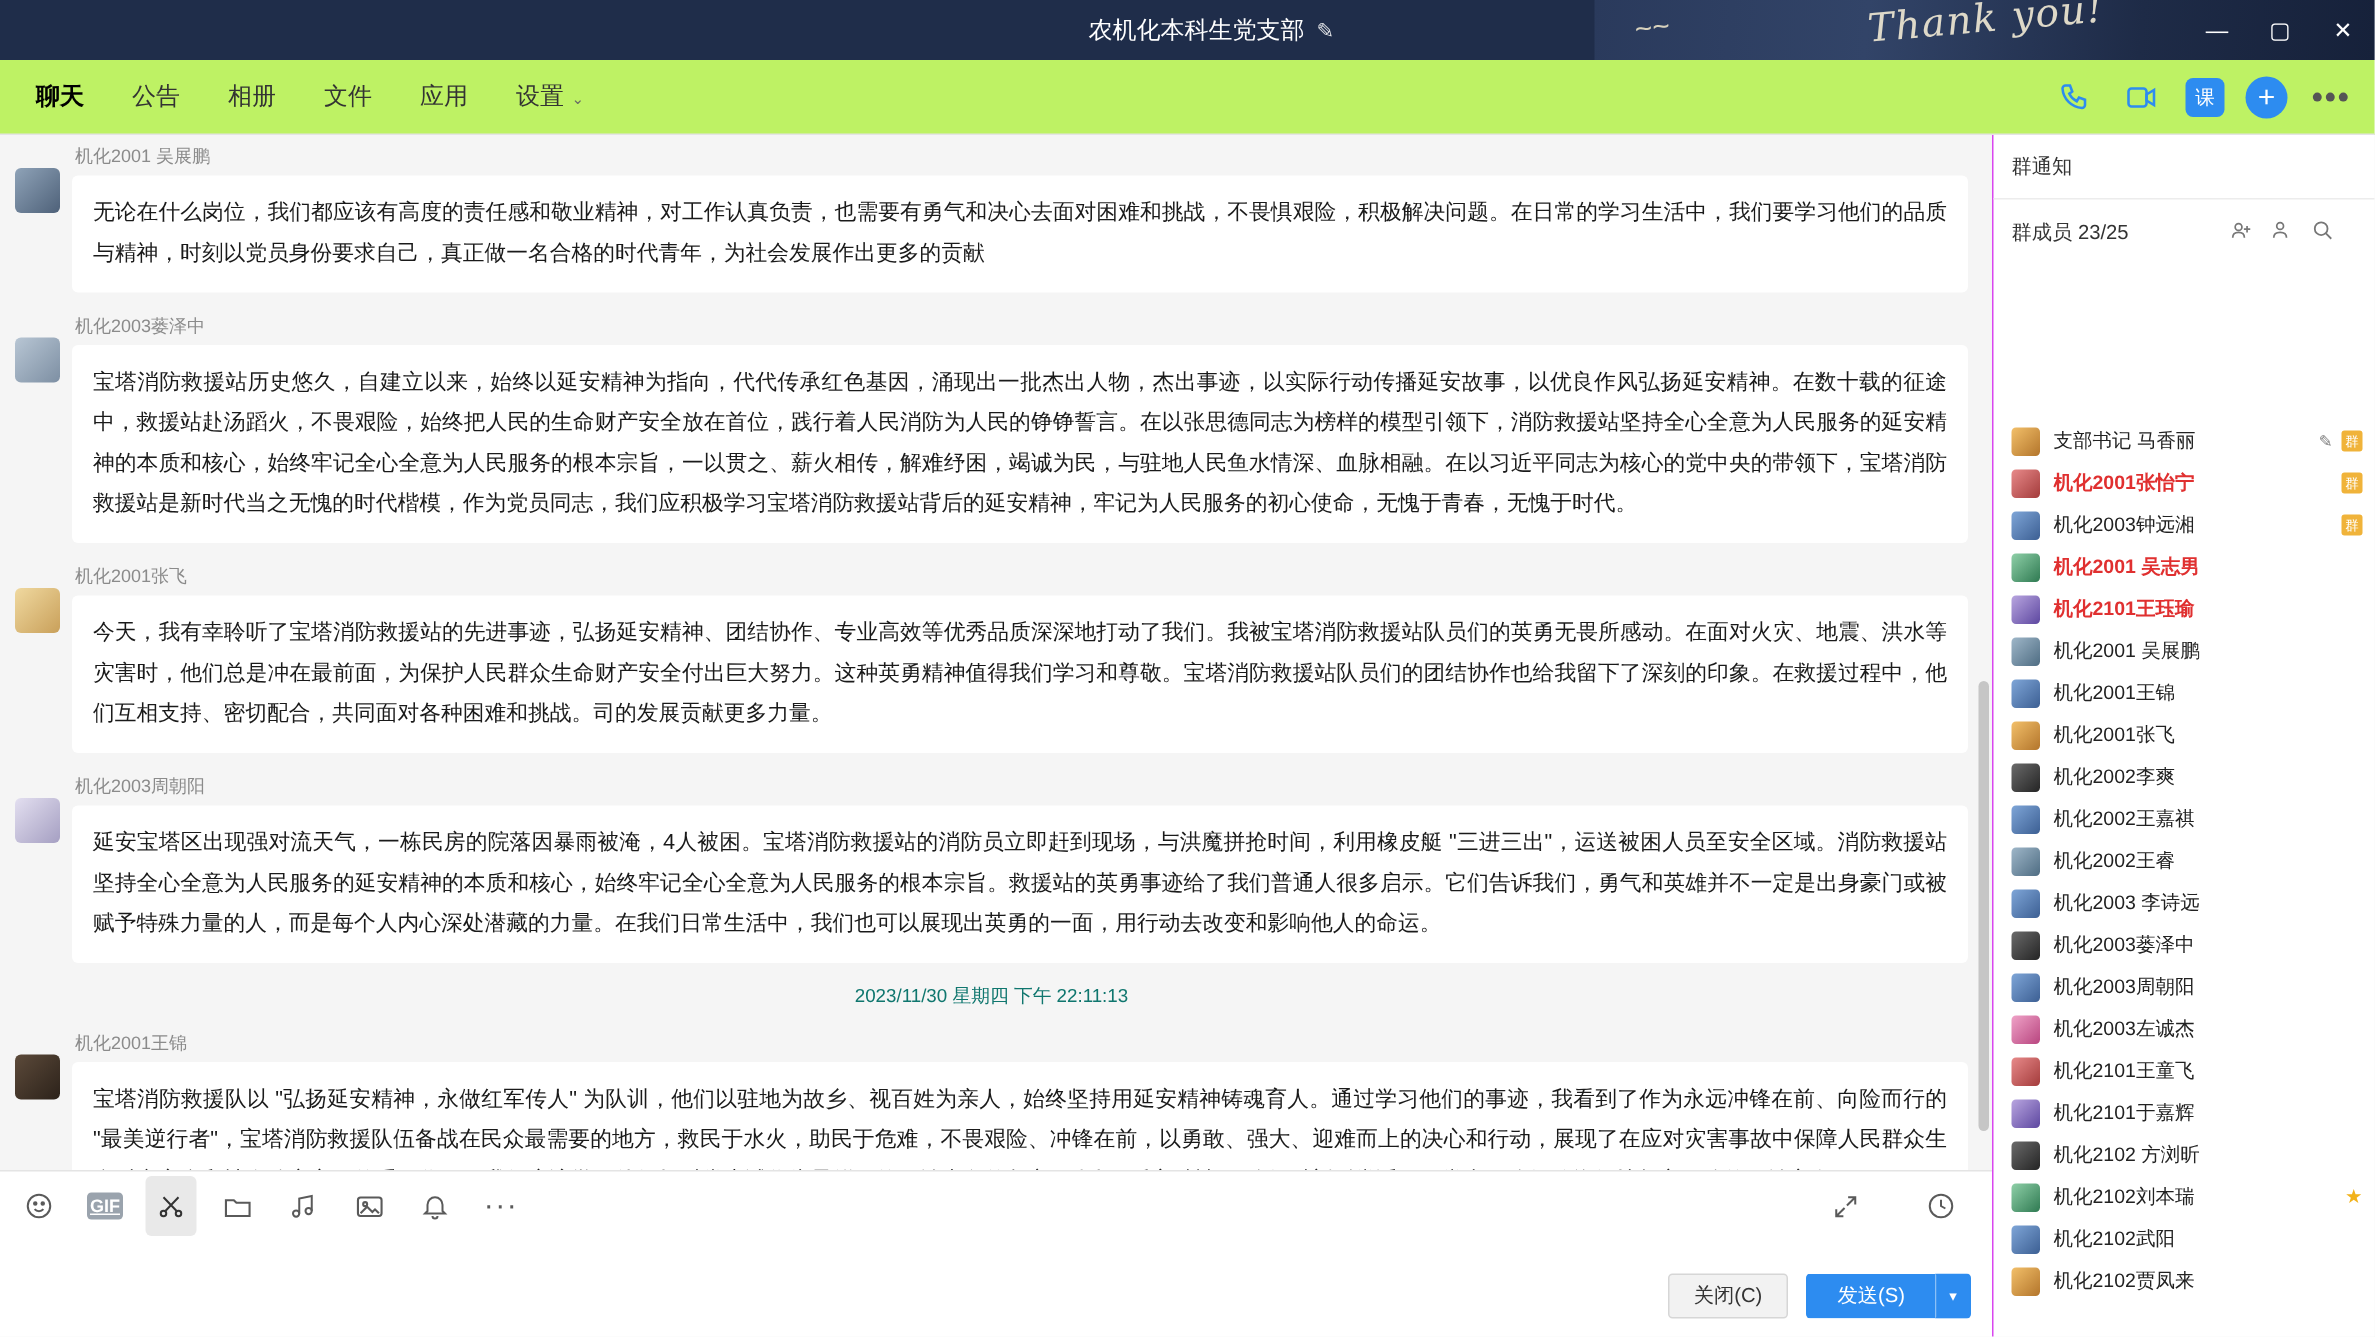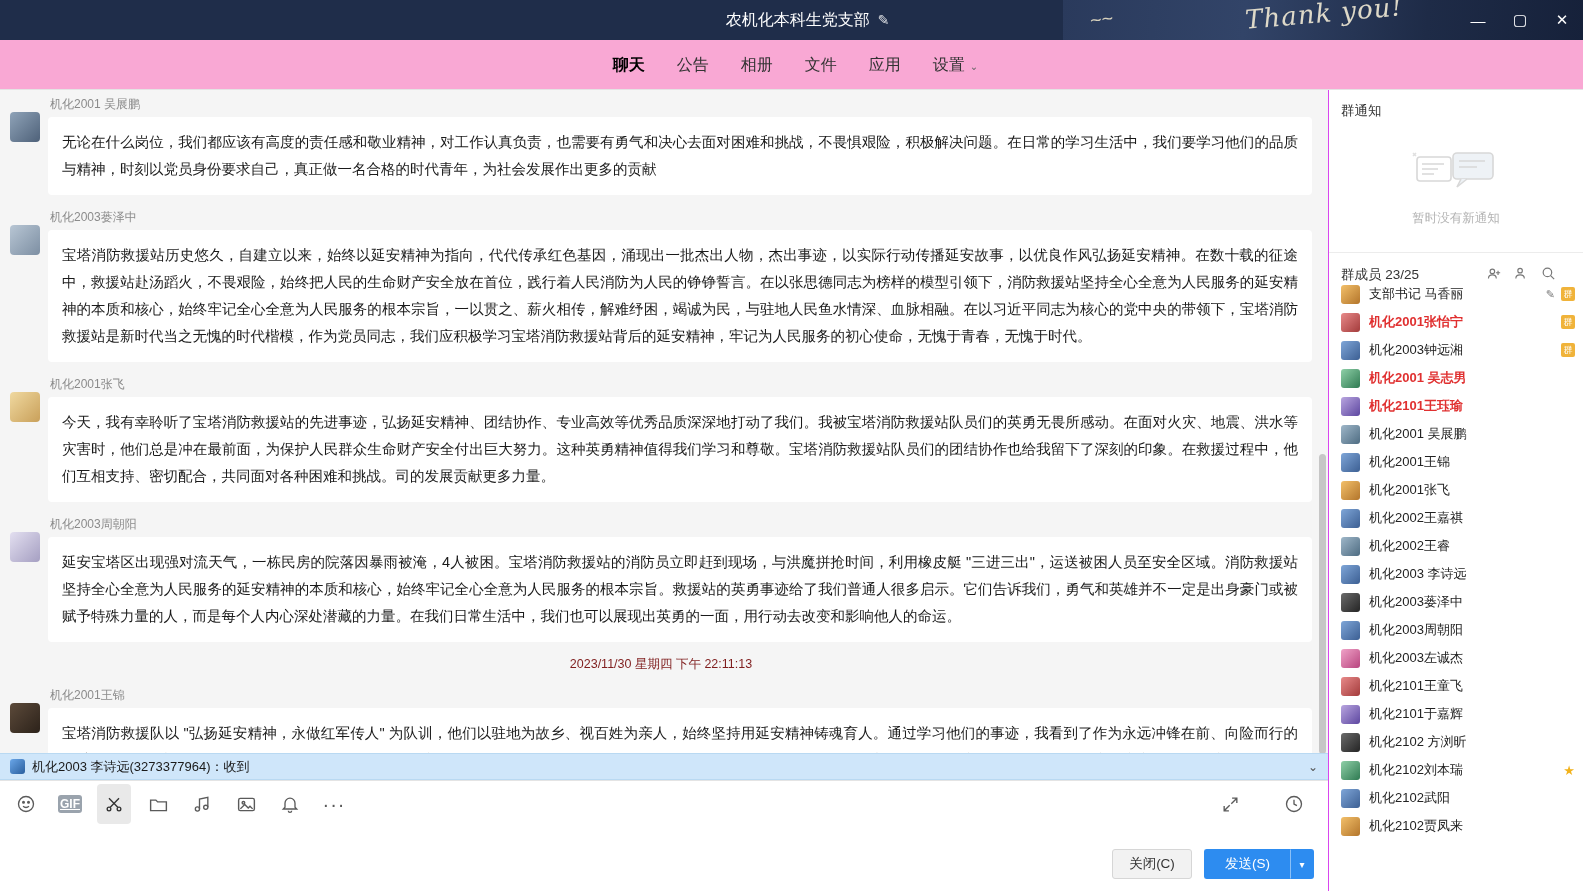--- a/index.html
+++ b/index.html
@@ -34,22 +34,22 @@
   .title-center .edit { font-size:14px; opacity:.85; }
   .winbtns { position:absolute; right:0; top:0; height:40px; display:flex; align-items:center; }
   .winbtn {
     width:42px; height:40px; display:flex; align-items:center; justify-content:center;
     color:#fff; font-size:15px; cursor:default;
   }
 
   
   .menubar {
     position:absolute; left:0; top:40px; width:1583px; height:50px;
-    background:#f9a8d4; border-bottom:1px solid #e4e4e4;
-    display:flex; align-items:center;flex-direction:column;
+    background:#bef264; border-bottom:1px solid #e4e4e4;
+    display:flex; align-items:center;
   }
   .menu-items { display:flex; align-items:center; padding-left:8px; }
   .menu-item {
     padding:0 16px; height:50px; line-height:50px; font-size:16px; color:#333; cursor:default;
   }
   .menu-item.active { color:#000; font-weight:bold; }
   .menu-caret { font-size:10px; margin-left:5px; color:#666; }
   .menu-right { margin-left:auto; display:flex; align-items:center; gap:14px; padding-right:14px; }
   .ic { width:30px; height:30px; display:flex; align-items:center; justify-content:center; color:#2d8cf0; }
   .ic svg { display:block; }
@@ -77,21 +77,21 @@
   .av4 { background:linear-gradient(135deg,#e3dff0,#a59fc2); }
   .av5 { background:linear-gradient(135deg,#5c4a3a,#2c221a); }
   .msg-body { flex:1; min-width:0; }
   .sender { font-size:12px; color:#8b8b8b; margin:0 0 4px 2px; }
   .bubble {
     background:#fff; border-radius:4px; padding:12px 14px; line-height:27px;
     font-size:14.5px; color:#1a1a1a; text-align:justify;
   }
   .bubble p { margin:0; }
   .bubble p + p { margin-top:2px; }
-  .timestamp { text-align:center; color:#7f1d1d; font-size:12.5px; margin:6px 0 14px; }
+  .timestamp { text-align:center; color:#0f766e; font-size:12.5px; margin:6px 0 14px; }
 
   
   .notice-bar {
     position:absolute; left:0; bottom:111px; width:1328px; height:27px;
     background:#cfe6fa; border-top:1px solid #b9d9f2; border-bottom:1px solid #b9d9f2;
     display:flex; align-items:center; padding:0 10px; font-size:13px; color:#1a1a1a;
   }
   .notice-bar .dot {
     width:15px; height:15px; border-radius:3px; margin-right:7px;
     background:linear-gradient(135deg,#6aa6e8,#2a5f9e);
@@ -286,25 +286,20 @@
           </div>
         </div>
       </div>
 
     </div>
     <div class="vscroll" style="top:4px; bottom:4px;">
       <div class="thumb" style="height:300px; margin-top:360px;"></div>
     </div>
   </div>
 
-  <div class="notice-bar">
-    <div class="dot"></div>
-    <span>机化2003 李诗远(3273377964)：收到</span>
-    <span class="arrow">⌄</span>
-  </div>
 
   <div class="toolbar">
     <div class="tools">
       <div class="tool">
         <svg width="20" height="20" viewBox="0 0 24 24" fill="none" stroke="#5a5a5a" stroke-width="1.6">
           <circle cx="12" cy="12" r="9"></circle>
             <circle cx="9" cy="10" r="1" fill="#5a5a5a"></circle>
             <circle cx="15" cy="10" r="1" fill="#5a5a5a"></circle>
           <path d="M8.5 14.5a4.5 4.5 0 007 0"></path>
         </svg>
@@ -369,33 +364,20 @@
       <div class="btn btn-close">关闭(C)</div>
       <div class="send-wrap">
         <div class="btn btn-send">发送(S)</div>
         <div class="btn-send-split">▾</div>
       </div>
     </div>
   </div>
 
   <div class="rightpanel">
     <div class="rp-section-title">群通知</div>
-    <div class="notice-empty">
-      <div class="illus">
-        <svg width="90" height="48" viewBox="0 0 90 48" fill="none" stroke="#d8d8d8" stroke-width="1.6">
-          <rect x="6" y="8" width="34" height="24" rx="3"></rect>
-          <path d="M11 15h22M11 20h16M11 25h12"></path>
-          <rect x="42" y="4" width="40" height="26" rx="4" fill="#eef2f6" stroke="#d8d8d8"></rect>
-          <path d="M48 12h26M48 18h18"></path>
-          <path d="M50 30l-4 8 10-8" fill="#eef2f6" stroke="#d8d8d8"></path>
-          <path d="M2 4l3 3M5 4L2 7" stroke="#e0e0e0"></path>
-        </svg>
-      </div>
-      <div>暂时没有新通知</div>
-    </div>
     <div class="rp-divider"></div>
 
     <div class="members-head">
       <span>群成员 23/25</span>
       <span class="acts">
         <span>
           <svg width="17" height="17" viewBox="0 0 24 24" fill="none" stroke="#777" stroke-width="1.6">
             <circle cx="9" cy="9" r="3.2"></circle>
               <path d="M3.5 19c0-3.3 2.5-5 5.5-5s5.5 1.7 5.5 5"></path>
               <path d="M17 8v6M14 11h6"></path>
@@ -453,20 +435,24 @@
       </div>
       <div class="member">
         <div class="m-av"></div>
         <div class="m-name">机化2001王锦</div>
       </div>
       <div class="member">
         <div class="m-av g1"></div>
         <div class="m-name">机化2001张飞</div>
       </div>
       <div class="member">
+        <div class="m-av g6"></div>
+        <div class="m-name">机化2002李爽</div>
+      </div>
+      <div class="member">
         <div class="m-av"></div>
         <div class="m-name">机化2002王嘉祺</div>
       </div>
       <div class="member">
         <div class="m-av g5"></div>
         <div class="m-name">机化2002王睿</div>
       </div>
       <div class="member">
         <div class="m-av"></div>
         <div class="m-name">机化2003 李诗远</div>

